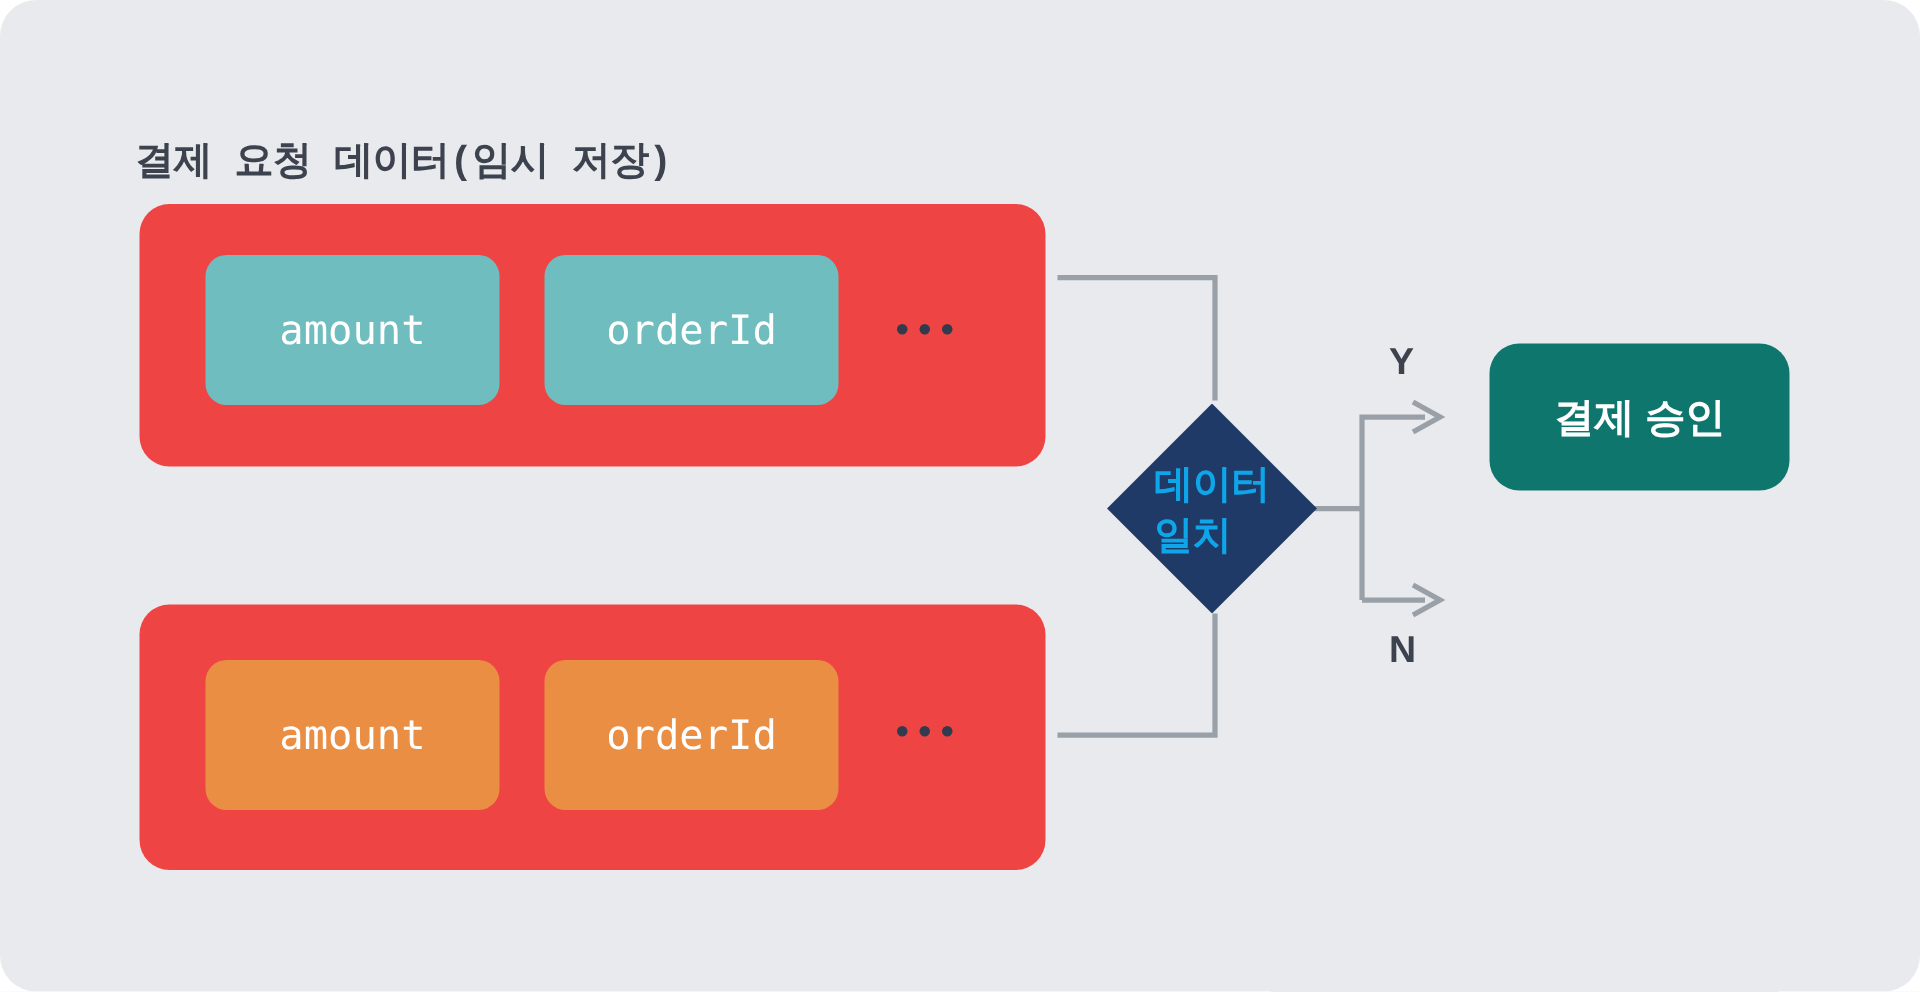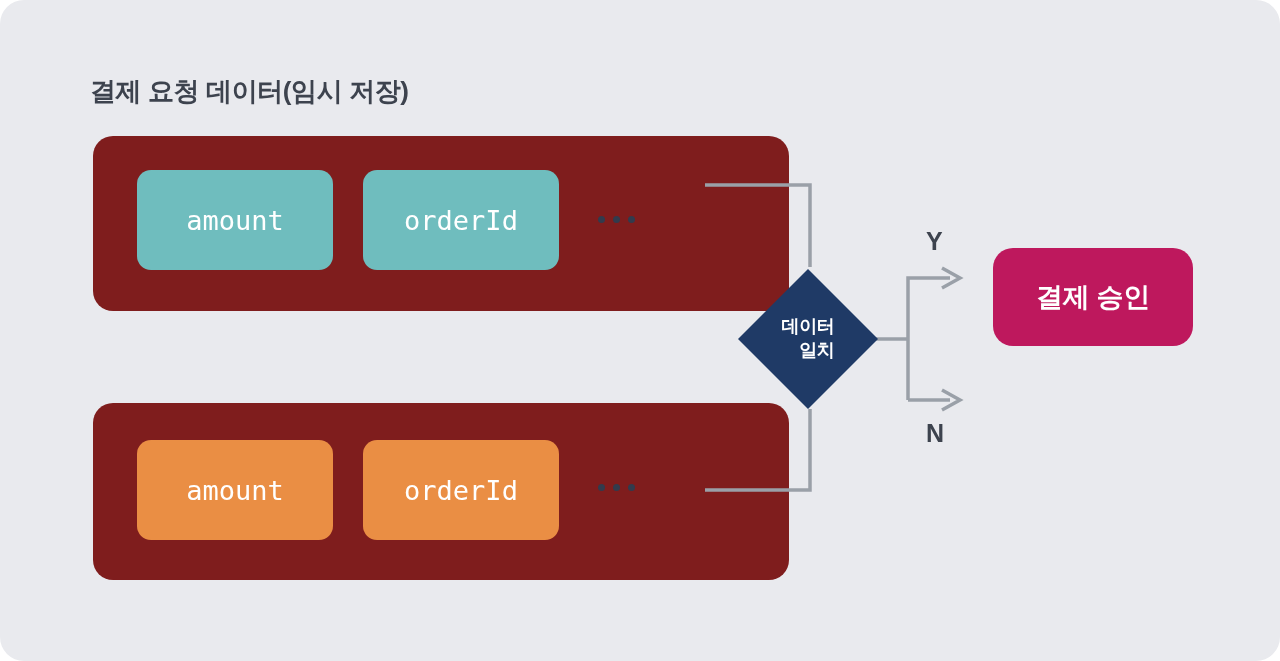--- a/index.html
+++ b/index.html
@@ -1,22 +1,22 @@
 <!DOCTYPE html>
 <html><head>
 <meta charset="utf-8">
 <style>
   html,body{margin:0;padding:0;background:#ffffff;font-family:"Liberation Sans",sans-serif;}
   .canvas{position:relative;width:1280px;height:661px;background:#e9eaee;border-radius:24px;overflow:hidden;}
 
   .group-title{position:absolute;left:90px;font-size:26px;font-weight:700;color:#3d434e;letter-spacing:-0.4px;}
-  .title-top{top:74px;}
+  .title-top{top:89px;font-family:Liberation Mono, monospace;}
   .title-bottom{top:347px;}
 
-  .data-container{position:absolute;left:93px;width:696px;background:#7f1d1d;border-radius:20px;}
+  .data-container{position:absolute;left:93px;width:604px;background:#ef4444;border-radius:20px;}
   .container-top{top:136px;height:175px;}
   .container-bottom{top:403px;height:177px;}
 
   .field-box{position:absolute;width:196px;height:100px;border-radius:14px;
     display:flex;align-items:center;justify-content:center;
     color:#ffffff;font-family:"DejaVu Sans Mono",monospace;font-size:27px;}
   .container-top .field-box{top:34px;}
   .container-bottom .field-box{top:37px;}
   .pos-1{left:44px;}
   .pos-2{left:270px;text-align:right;}
@@ -27,30 +27,30 @@
   .container-top .dots{top:80px;}
   .container-bottom .dots{top:81px;}
   .dots i{display:block;width:7px;height:7px;border-radius:50%;background:#323b4d;}
 
   .connectors{position:absolute;left:0;top:0;pointer-events:none;}
   .connectors path{fill:none;stroke:#9aa0a8;stroke-width:3.5;}
 
   .diamond{position:absolute;left:738px;top:269px;width:140px;height:140px;
     background:#1f3a66;clip-path:polygon(50% 0,100% 50%,50% 100%,0 50%);
     display:flex;align-items:center;justify-content:center;}
-  .diamond span{color:#ffffff;font-size:18px;font-weight:700;line-height:1.32;
-    text-align:right;white-space:pre-line;letter-spacing:-0.3px;}
+  .diamond span{color:#0ea5e9;font-size:26px;font-weight:700;line-height:1.32;
+    text-align:left;white-space:pre-line;letter-spacing:-0.3px;}
 
   .branch-label{position:absolute;font-size:25px;font-weight:600;color:#3d434e;}
   .label-y{left:926px;top:227px;}
   .label-n{left:926px;top:419px;}
 
-  .outcome-box{position:absolute;left:993px;width:200px;height:98px;background:#be185d;
+  .outcome-box{position:absolute;left:993px;width:200px;height:98px;background:#0f766e;
     border-radius:20px;color:#ffffff;font-size:27px;font-weight:700;letter-spacing:-0.3px;
-    display:flex;align-items:center;justify-content:center;margin-top:19px;}
+    display:flex;align-items:center;justify-content:center;}
   .outcome-approve{top:229px;}
   .outcome-abort{top:351px;}
 </style>
 </head>
 <body>
 
 <div class="canvas">
 
   <div class="group-title title-top">결제 요청 데이터(임시 저장)</div>
 

